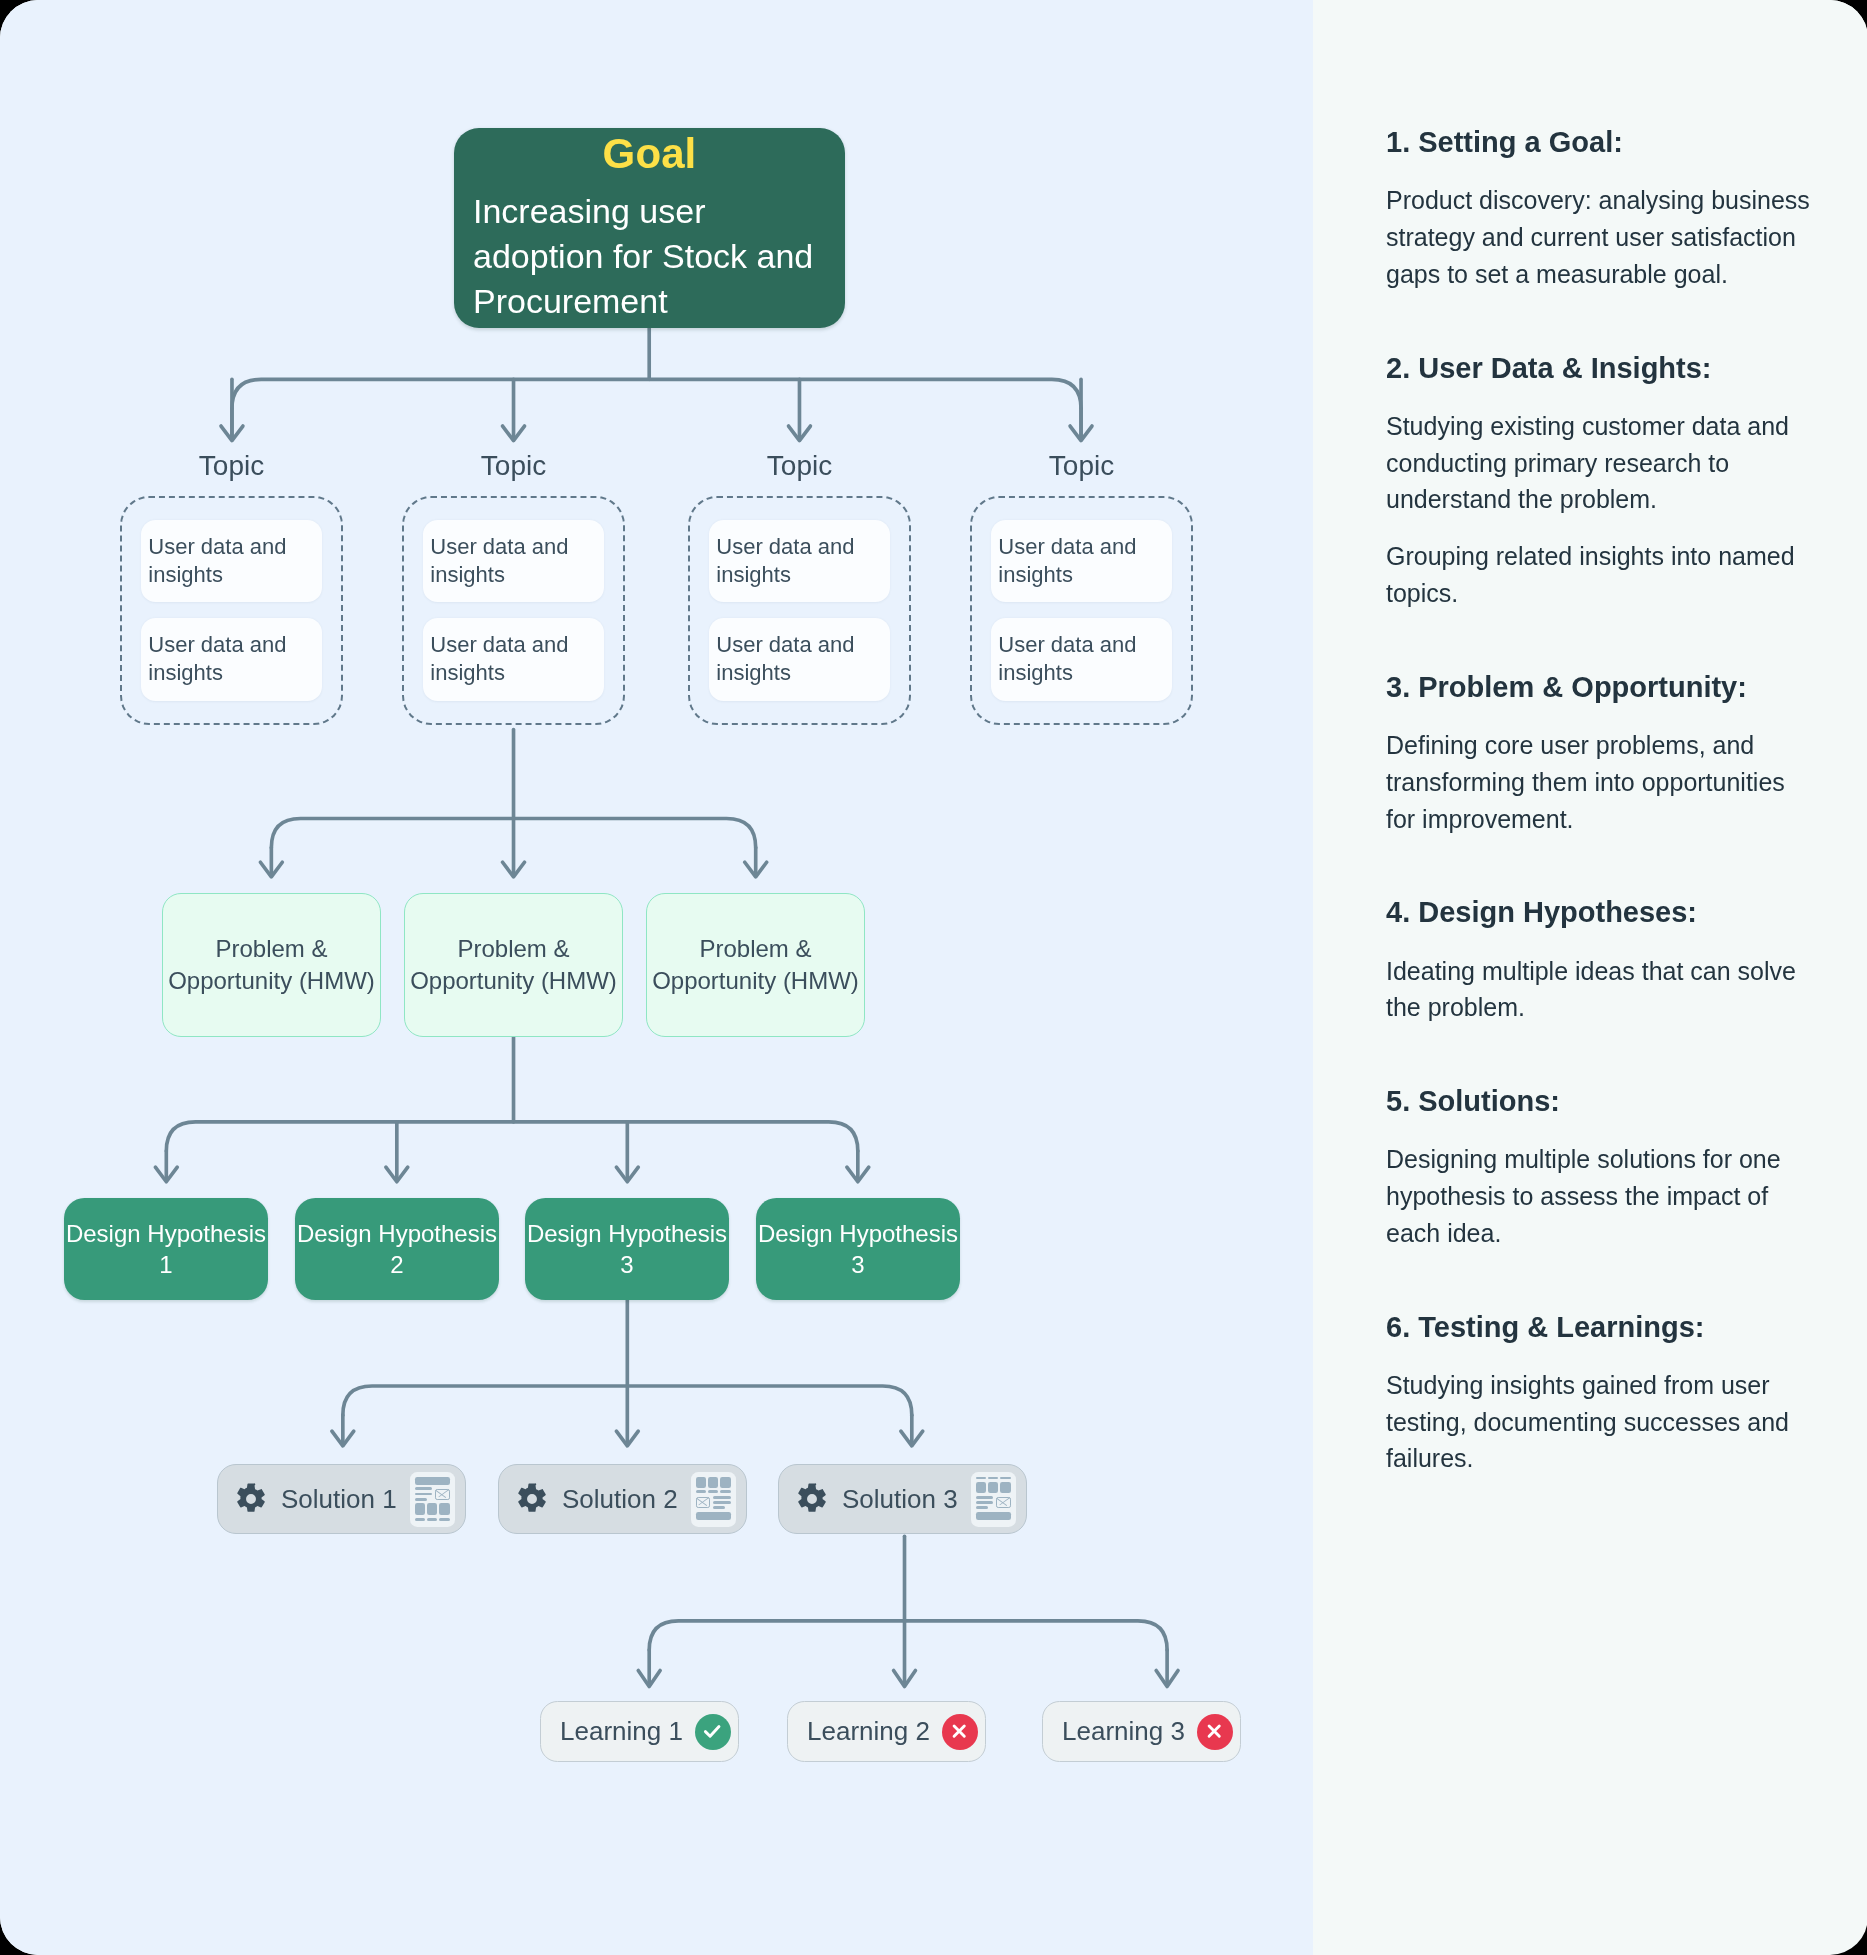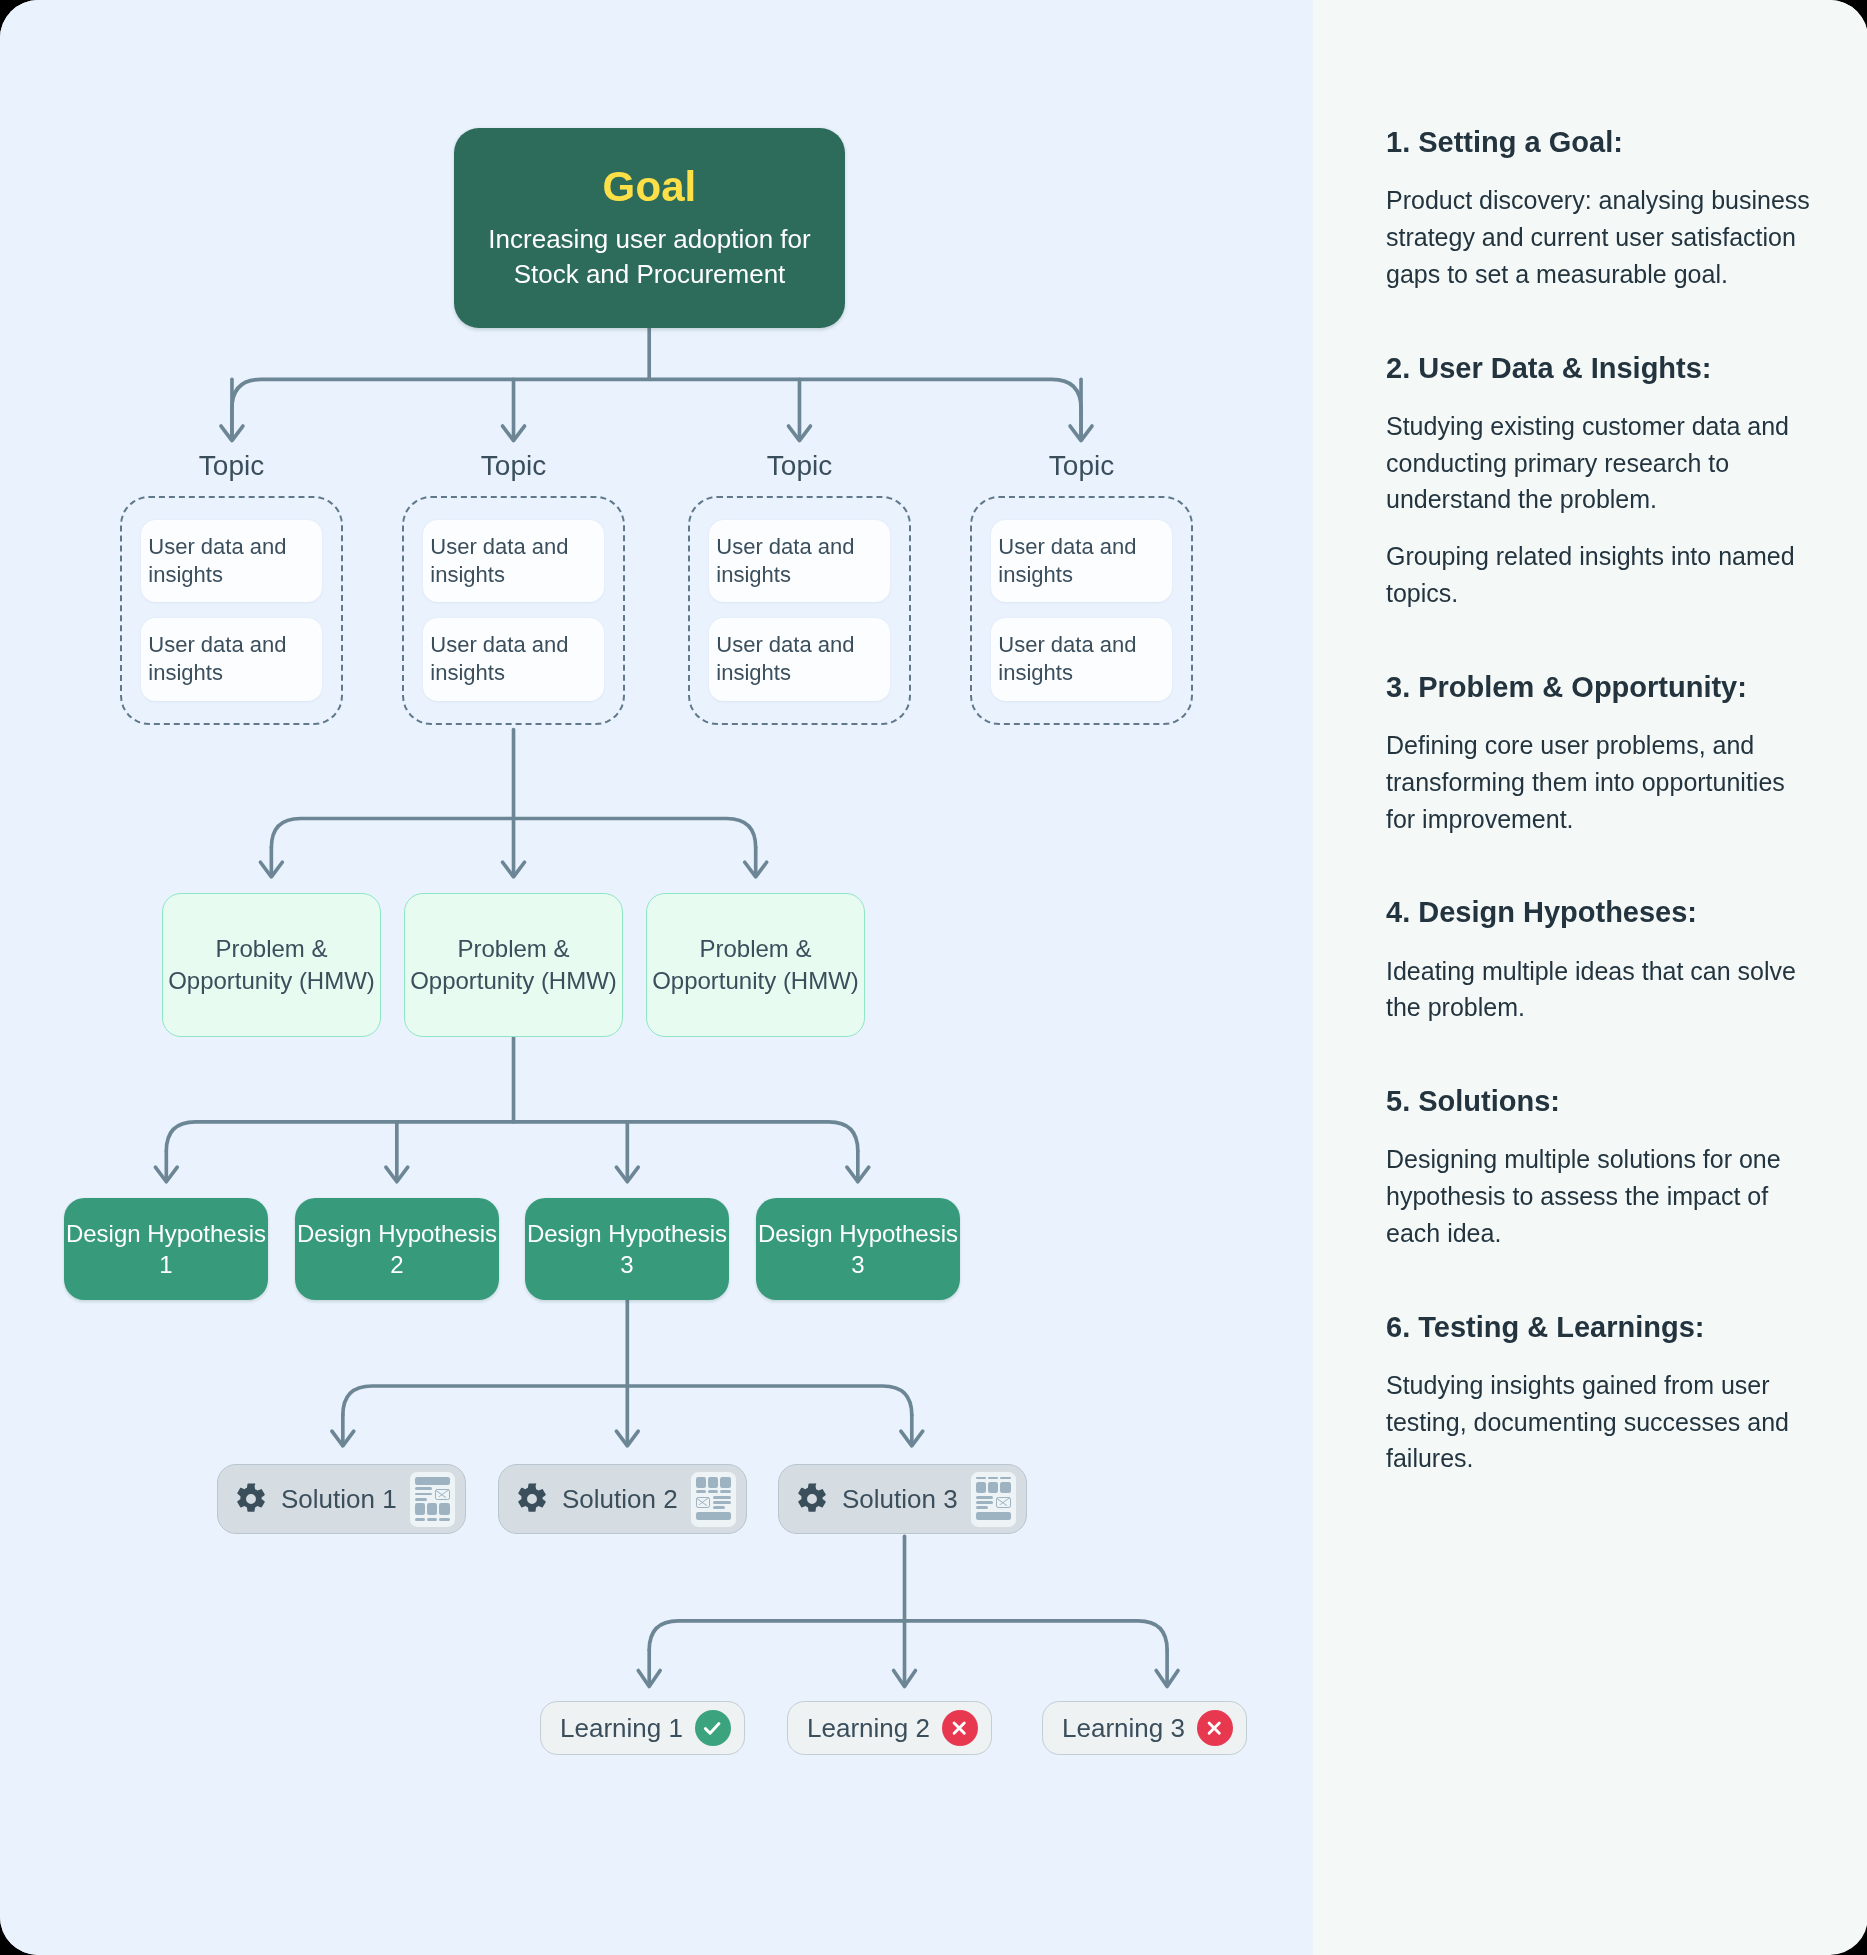--- a/index.html
+++ b/index.html
@@ -39,22 +39,22 @@
     display: flex; flex-direction: column;
     align-items: center; justify-content: center;
     padding: 0 19px;
     box-shadow: 0 1.5px 3.6px rgba(25,60,50,.18);
   }
   #goal-card .goal-title {
     color: #fde047; font-size: 42px; font-weight: 700;
     letter-spacing: 0.1px; line-height: 1.05; margin-bottom: 13px;
   }
   #goal-card .goal-sub {
-    color: #ffffff; font-size: 26px; font-weight: 400;
-    line-height: 1.32; text-align: center;
+    color: #ffffff; font-size: 34px; font-weight: 400;
+    line-height: 1.32; 
   }
 
   
   .topic-col { position: absolute; width: 223px; }
   .topic-label {
     text-align: center;
     font-size: 28px; color: #3b4e5c; font-weight: 400;
     margin-bottom: 16px; line-height: 1;
   }
   .topic-box {
@@ -125,26 +125,26 @@
   .wt-env:before, .wt-env:after {
     content: ""; position: absolute; left: 0; top: 0;
     width: 16px; height: 1.2px; background: #9db3c2;
     transform-origin: 0 0;
   }
   .wt-env:before { transform: rotate(36deg) scale(.78); }
   .wt-env:after  { left: 100%; transform: rotate(144deg) scale(.78); }
 
   
   .learn-pill {
-    height: 54px;
+    height: 61px;
     background: #eef2f3;
     border: 1.5px solid #c3cdd4;
     border-radius: 17.5px;
     display: flex; align-items: center; gap: 11.7px;
-    padding: 0 13px 0 19px;
+    padding: 0 7px 0 19px;
   }
   .learn-pill .learn-label {
     font-size: 26px; color: #3b4e5c; white-space: nowrap;
   }
   .status-badge {
     width: 36px; height: 36px; border-radius: 50%;
     display: flex; align-items: center; justify-content: center;
     flex: 0 0 36px;
   }
   .status-badge svg { width: 20.4px; height: 20.4px; }

